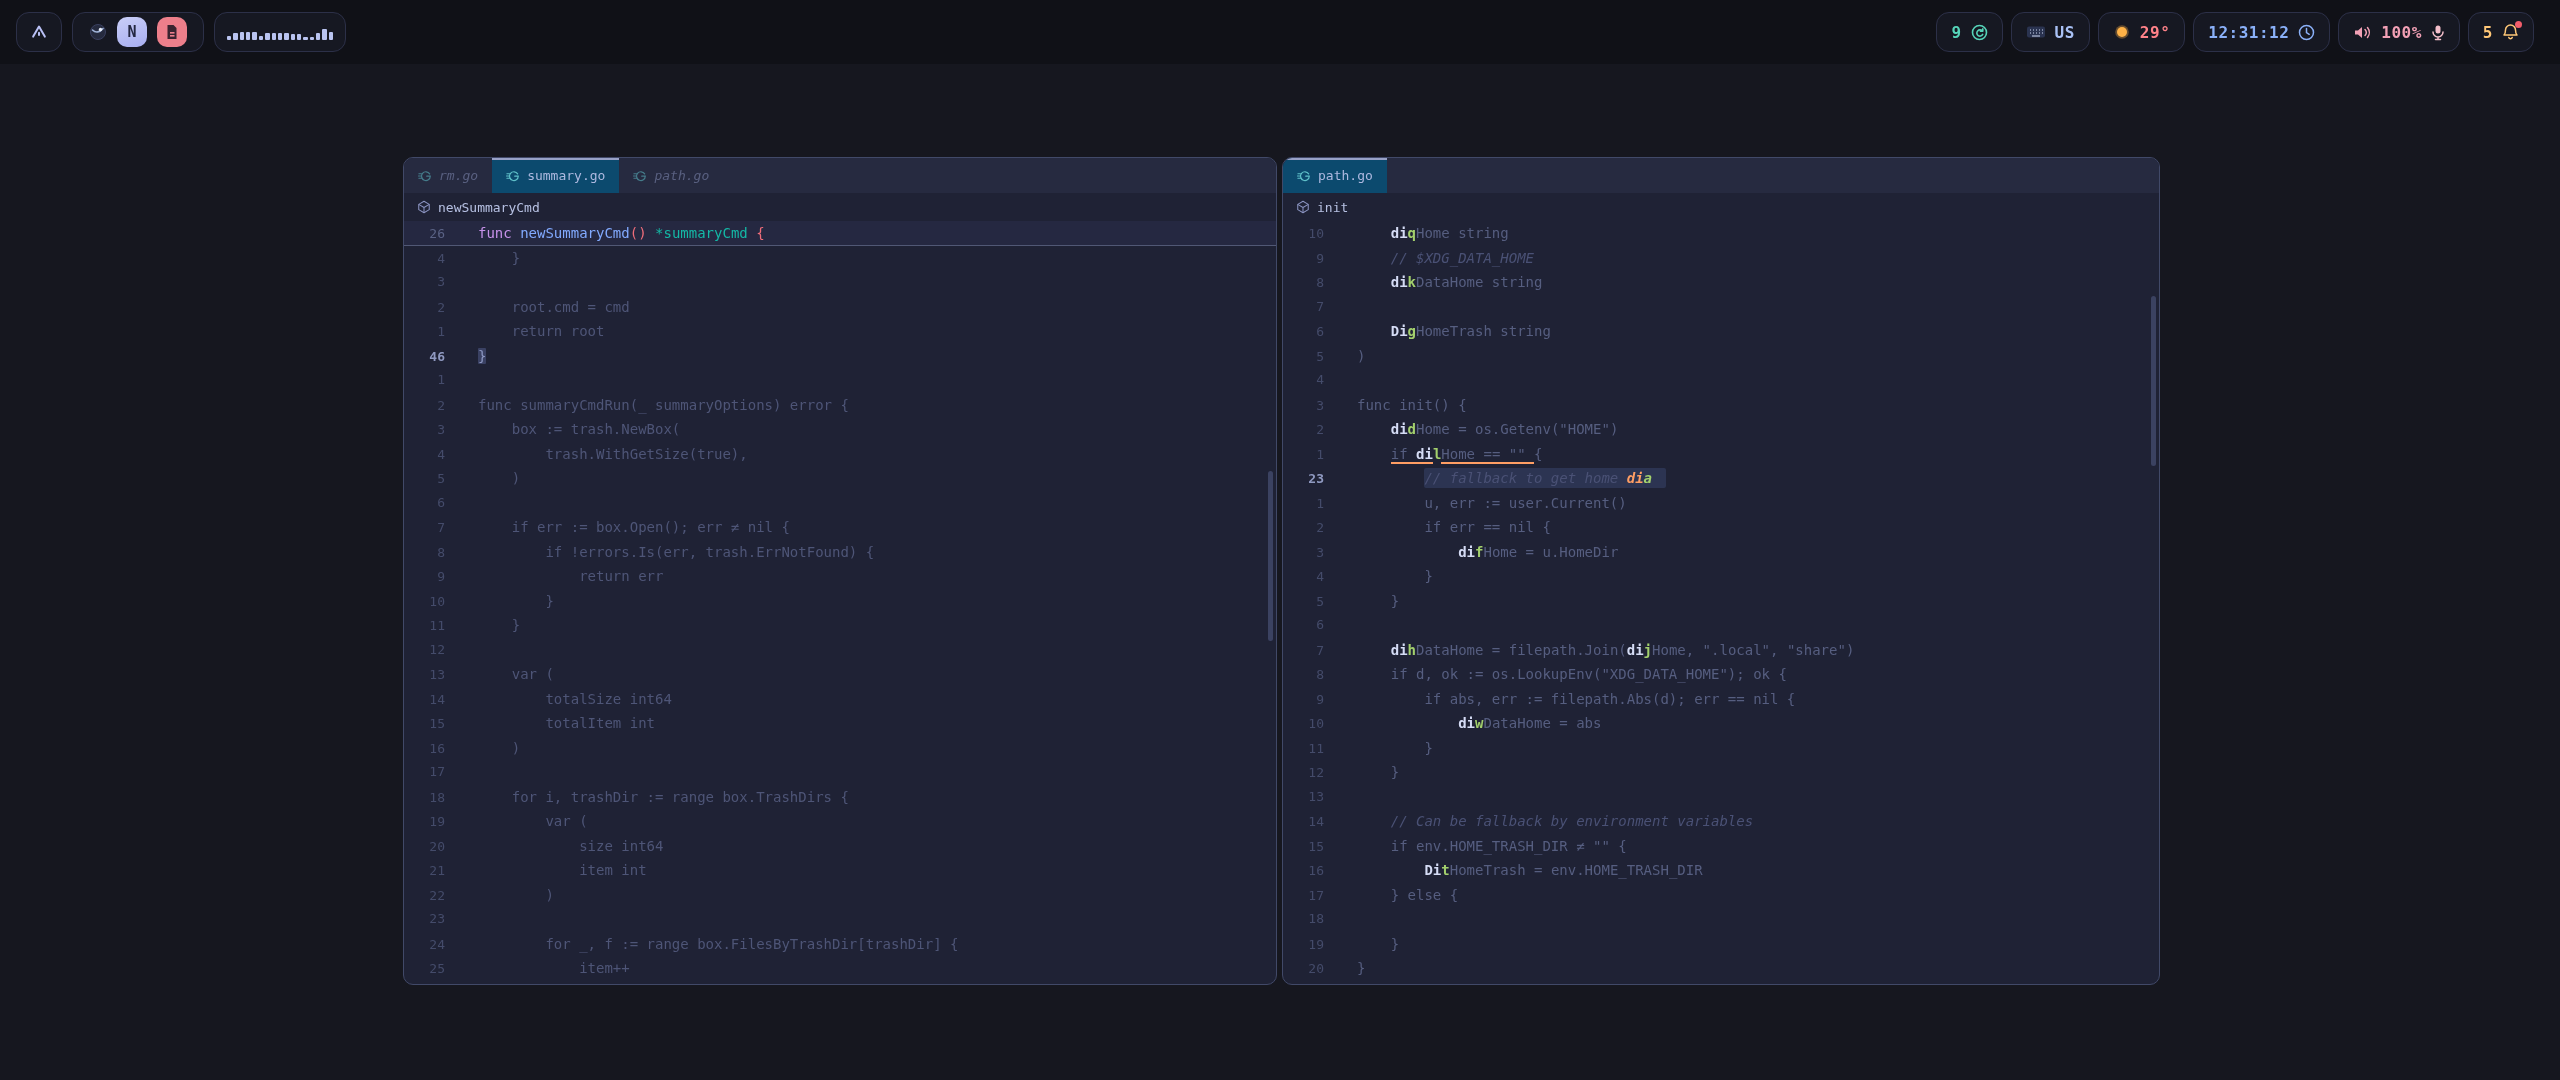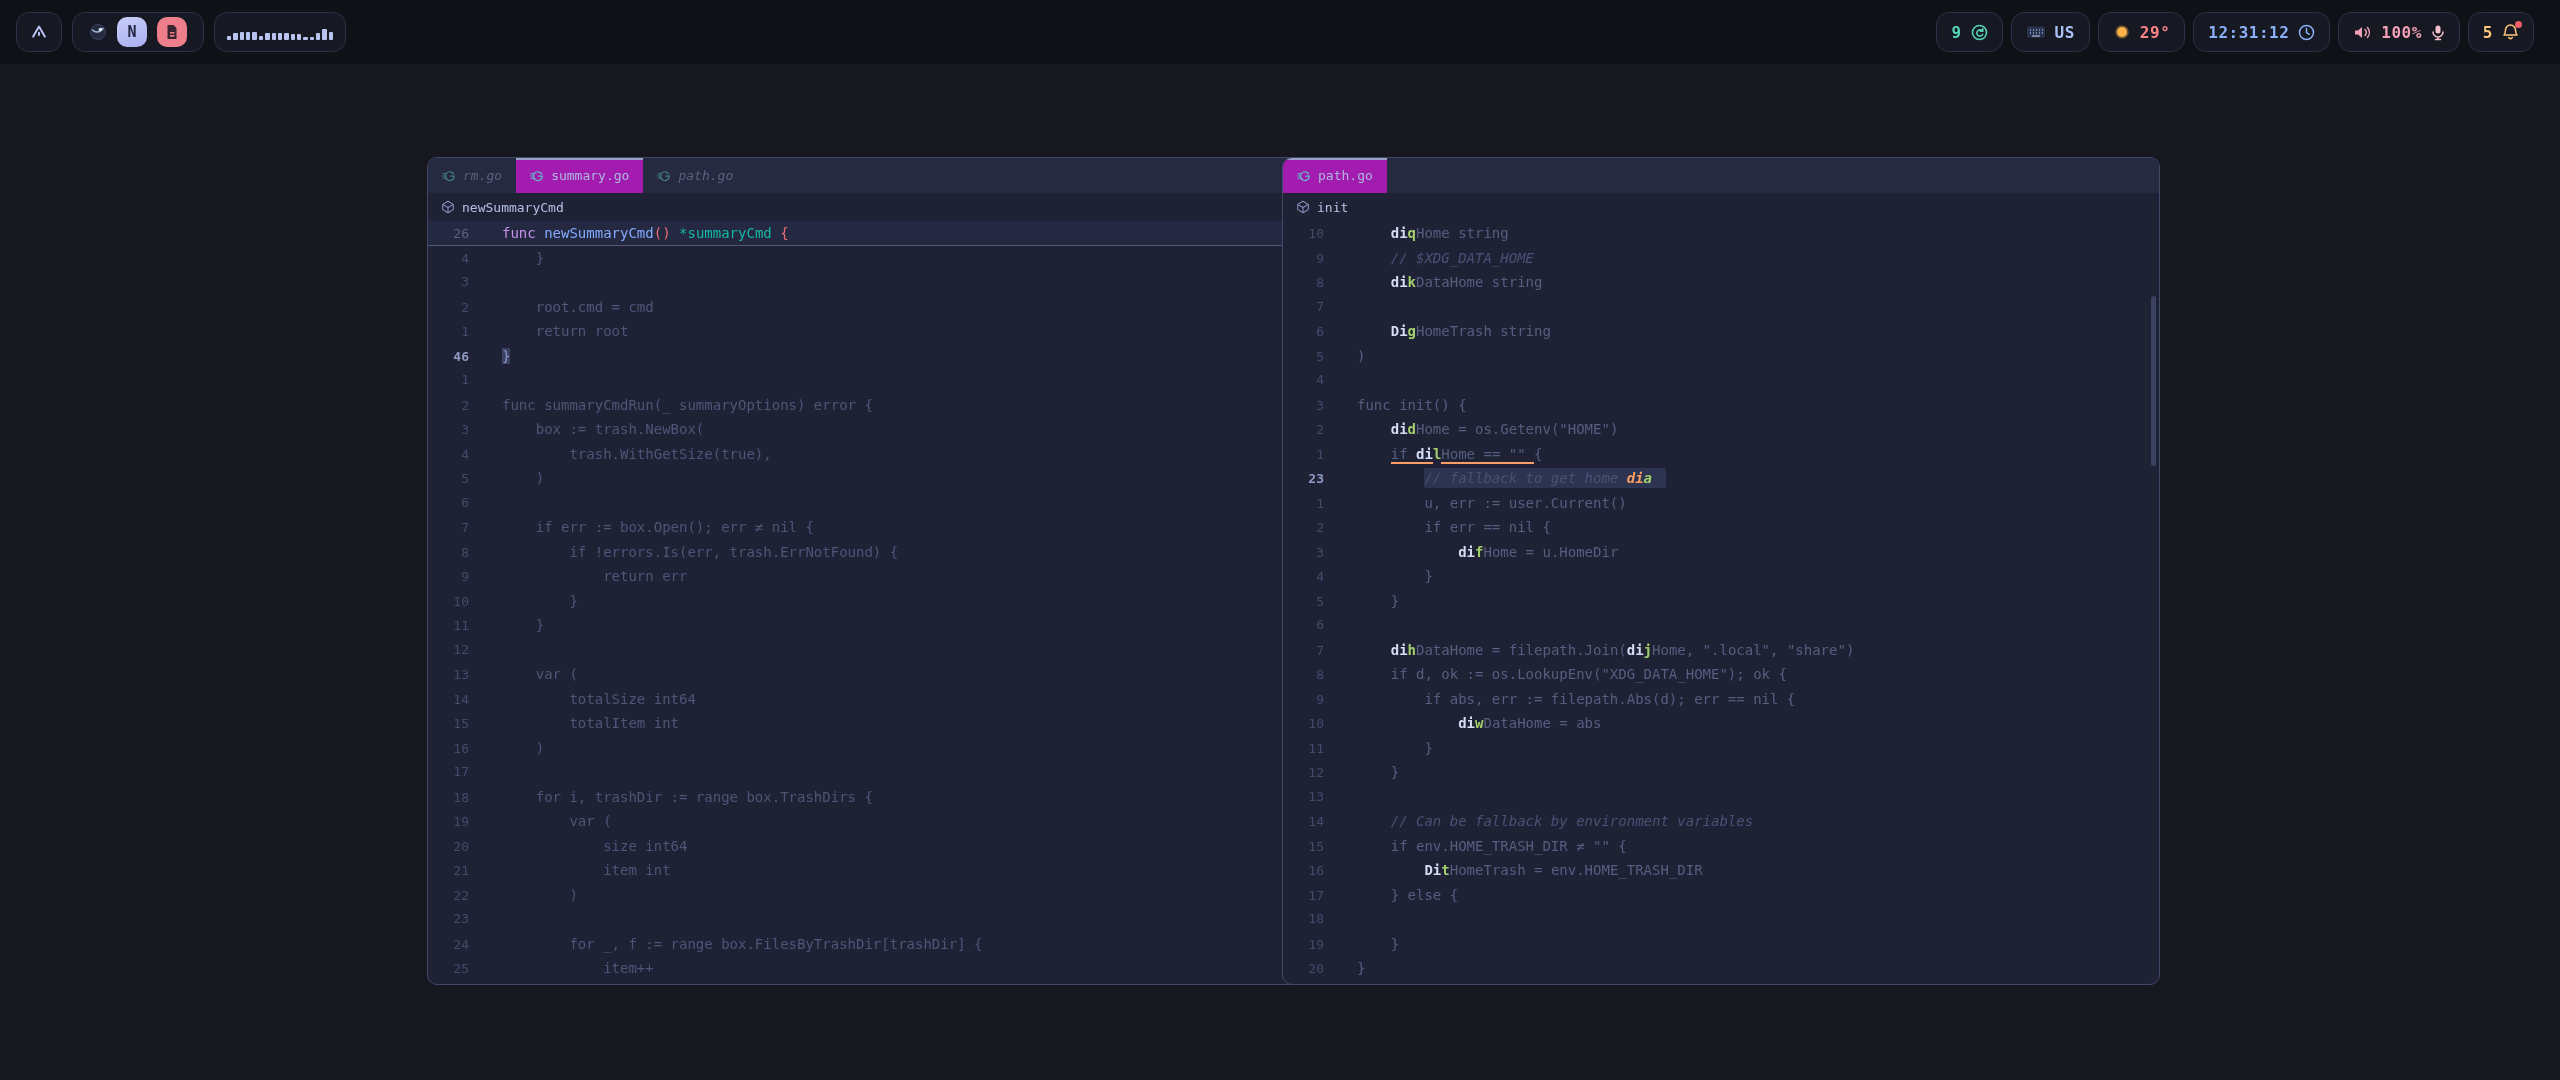--- a/index.html
+++ b/index.html
@@ -28,27 +28,27 @@
   .right-group { position:absolute; right:26px; top:0; height:64px; display:flex; align-items:center; gap:8px; }
   .right-group .pill { position:static; }
   .c-teal { color:#56d4b9; } .c-blue { color:#a9c1f5; } .c-temp { color:#ff8289; }
   .c-time { color:#8ab0f8; } .c-pink { color:#f2a0b5; } .c-yellow { color:#ffc777; }
   .bell-wrap { position:relative; display:flex; }
   .bell-dot { position:absolute; top:-2px; right:-3px; width:7px; height:7px; border-radius:50%; background:#f25d6a; }
 
   
   .pane { position:absolute; top:157px; height:828px; background:#1f2235;
           border:1px solid #414968; border-radius:10px; overflow:hidden; }
-  .pane-left { left:427px; width:874px; }
+  .pane-left { left:403px; width:874px; }
   .pane-right { left:1282px; width:878px; }
 
   .tabbar { height:35px; background:#262a40; display:flex; align-items:stretch; }
   .tab { display:flex; align-items:center; gap:7px; padding:0 14px; position:relative; cursor:default; }
   .tab .tlabel { font-size:13px; color:#596080; font-style:italic; }
-  .tab.active { background:#a21caf; }
+  .tab.active { background:#0c4a6e; }
   .tab.active .tlabel { color:#aeb9e0; font-style:normal; }
   .tab.active::before { content:""; position:absolute; top:0; left:0; right:0; height:2px; background:#98a1c7; }
   .tab .go-ic { opacity:.55; display:flex; }
   .tab.active .go-ic { opacity:1; }
 
   .winbar { height:28px; display:flex; align-items:center; gap:7px; padding-left:13px; }
   .winbar .crumb-label { font-size:13px; color:#b6c0e2; }
 
   .rows { position:relative; }
   .row { display:flex; height:24.5px; line-height:24.5px; align-items:baseline; }

